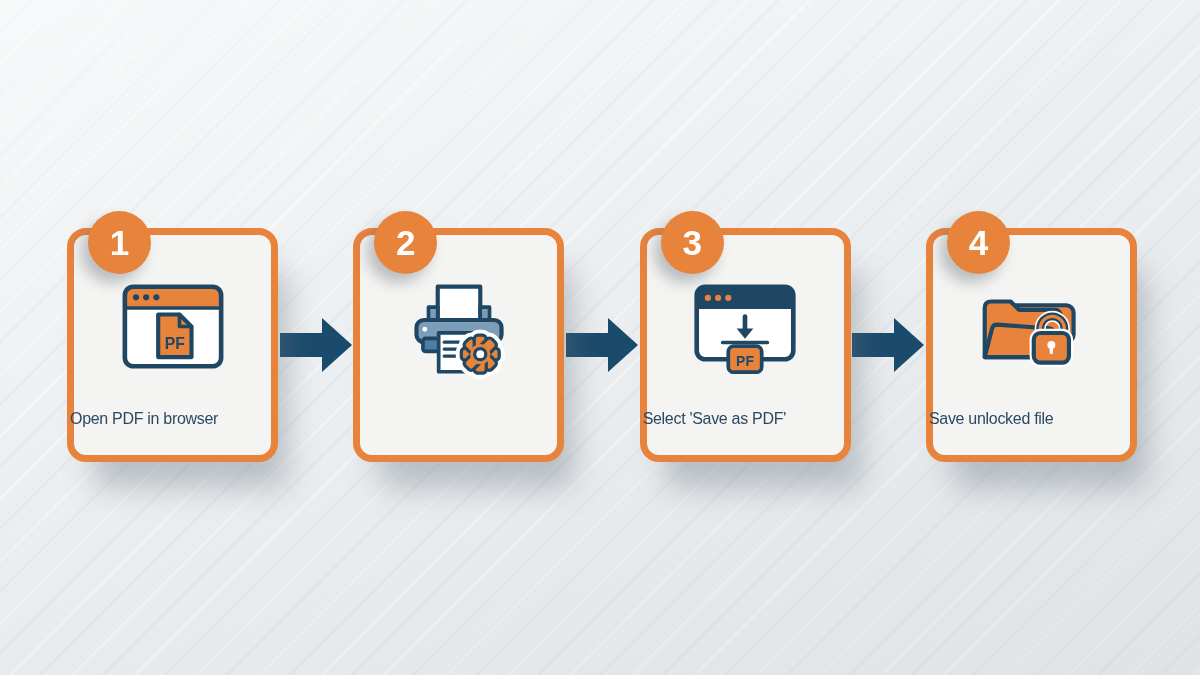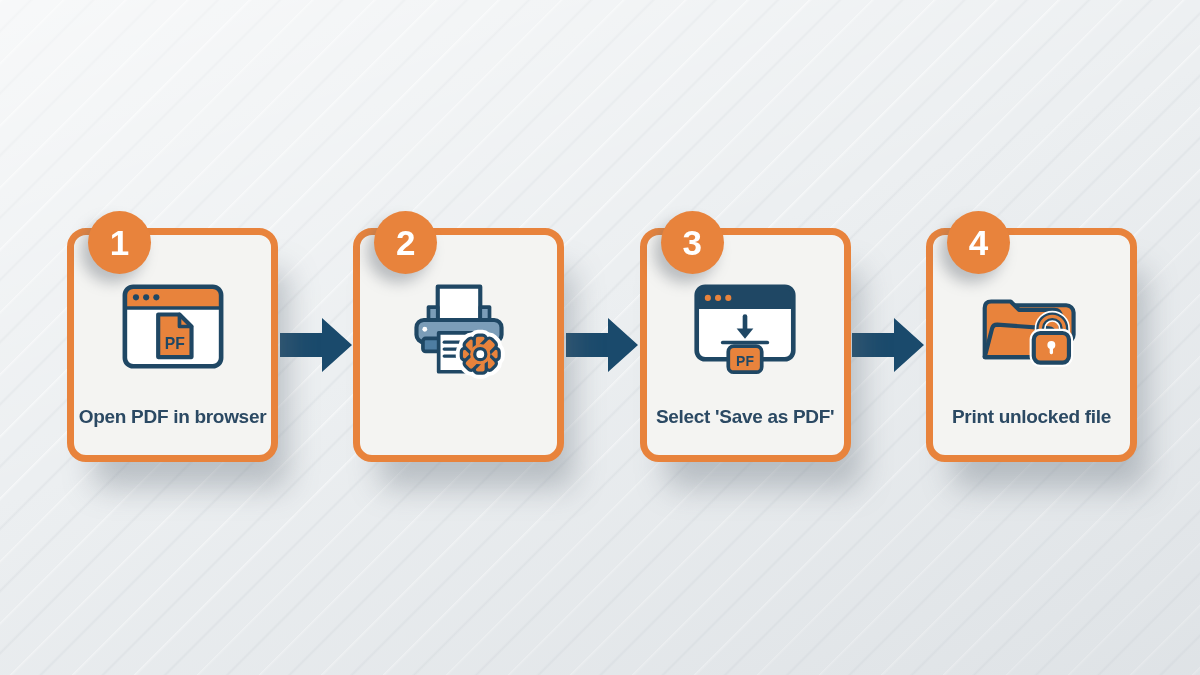--- a/index.html
+++ b/index.html
@@ -29,22 +29,22 @@
   .badge{
     position:absolute;top:-24px;left:14px;width:63px;height:63px;border-radius:50%;
     background:var(--orange,#E8833C);
     display:flex;align-items:center;justify-content:center;
     box-shadow:-7px 9px 14px rgba(100,108,118,.4);
   }
   .badge span{color:#fff;font-size:35px;font-weight:700;line-height:1;}
   .icon{position:absolute;top:48px;left:50%;transform:translateX(-50%);}
   .icon svg{display:block;}
   .label{
-    position:absolute;left:-4px;right:-4px;bottom:27px;text-align:center;
-    font-size:19px;font-weight:700;letter-spacing:-0.3px;
+    position:absolute;left:-4px;right:-4px;bottom:27px;text-align:left;
+    font-size:16px;font-weight:400;letter-spacing:-0.3px;
     color:var(--text,#2B4963);
   }
   .arrow{flex:0 0 auto;width:72px;height:60px;}
   
   svg .j{stroke-linejoin:round;stroke-linecap:round;}
   svg .fo{fill:var(--orange,#E8833C);}
   svg .fn{fill:var(--navy,#1F4764);}
   svg .fw{fill:#fff;}
   svg .fb{fill:var(--printer-blue,#7B9DB8);}
   svg .fbd{fill:var(--printer-blue-dark,#4E7DA2);}
@@ -184,17 +184,17 @@
             </g>
             <path class="nf sn j" stroke-width="8.5" d="M66,56 v-7 a13,13 0 0 1 26,0 v7"></path>
             <path class="nf so j" stroke-width="3.5" d="M66,56 v-7 a13,13 0 0 1 26,0 v7"></path>
             <rect class="sw" stroke-width="9" fill="#fff" x="59" y="54" width="38" height="32" rx="7"></rect>
             <rect class="fo sn j" stroke-width="4.5" x="59" y="54" width="38" height="32" rx="7"></rect>
             <circle class="fw" cx="78" cy="67" r="4.3"></circle>
             <rect class="fw" x="76.2" y="69" width="3.6" height="8" rx="1.6"></rect>
           </g>
         </svg>
       </div>
-      <div class="label">Print unlocked file</div>
+      <div class="label">Save unlocked file</div>
     </div>
 
   </div>
 </div>
 
 </body></html>

